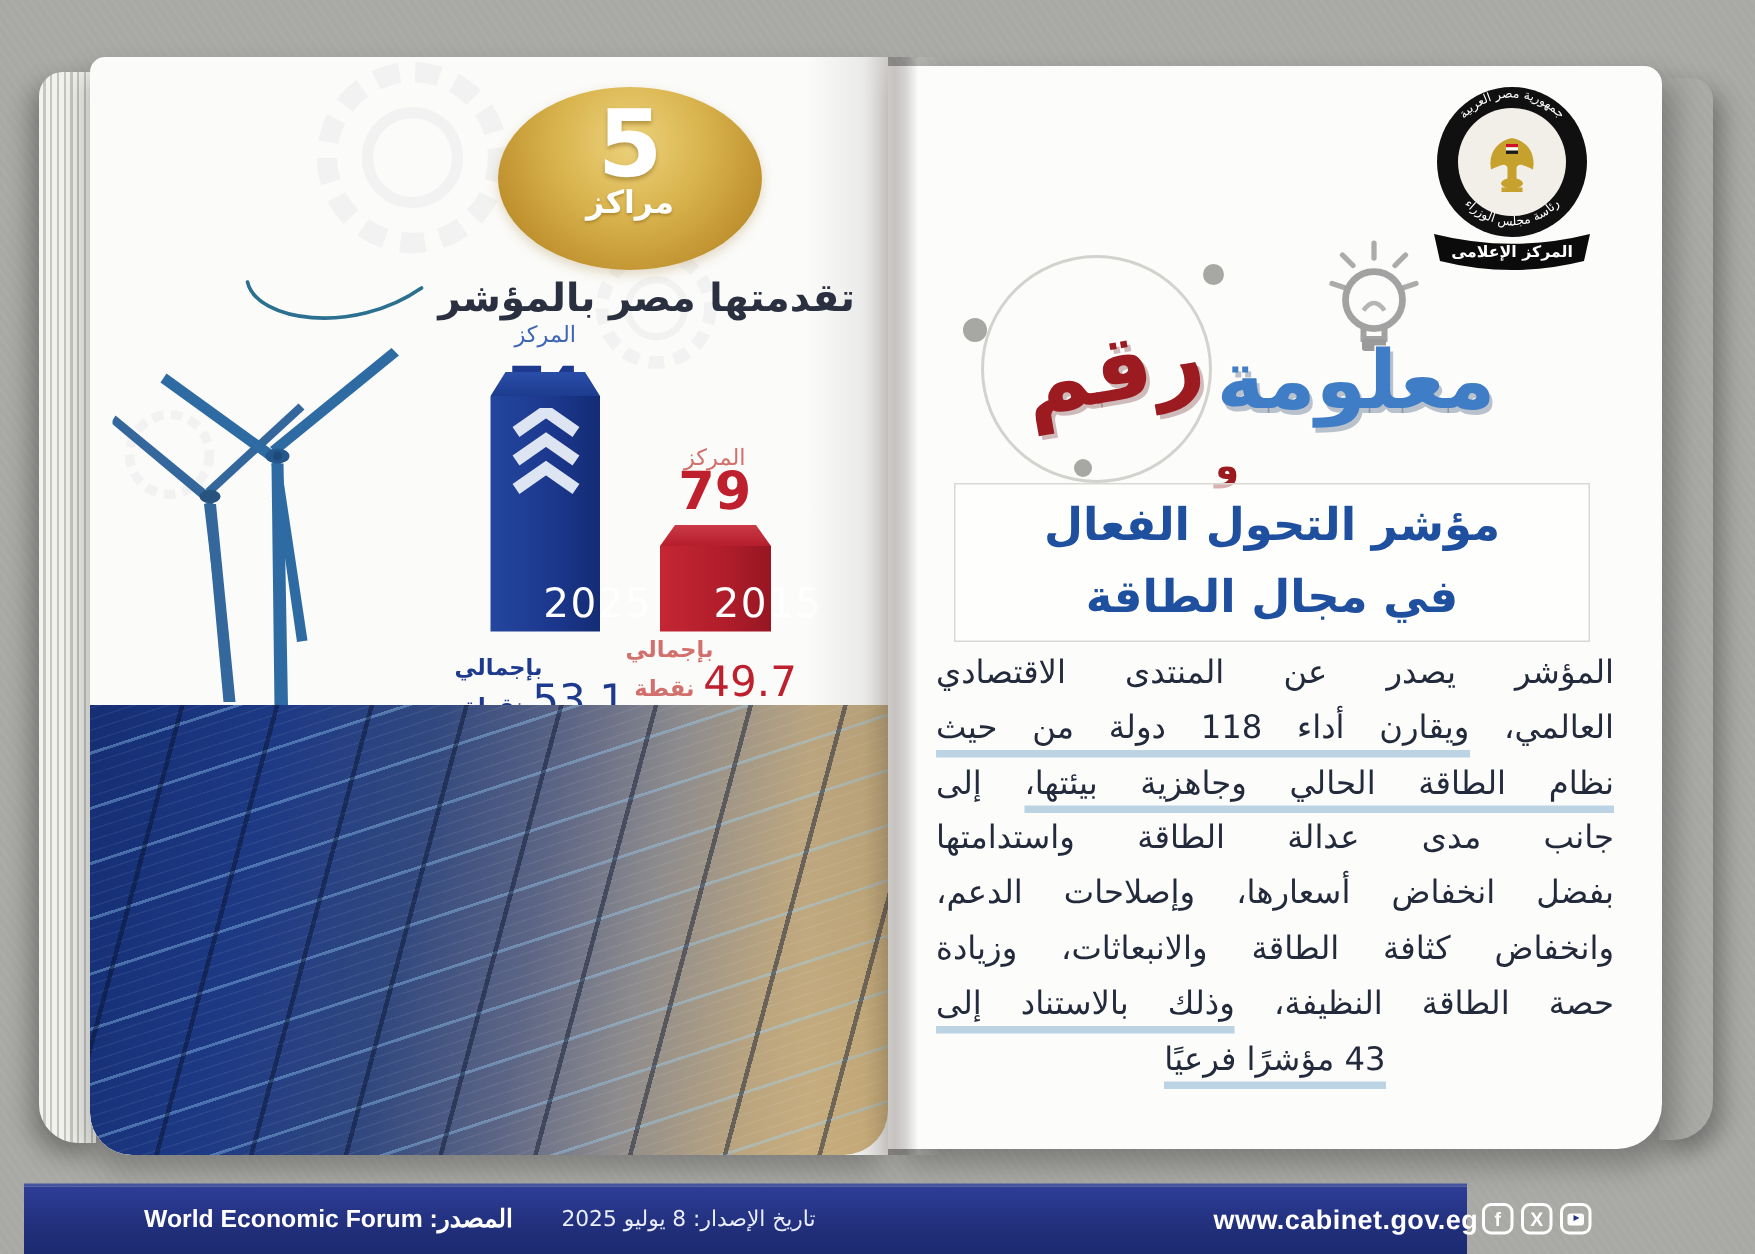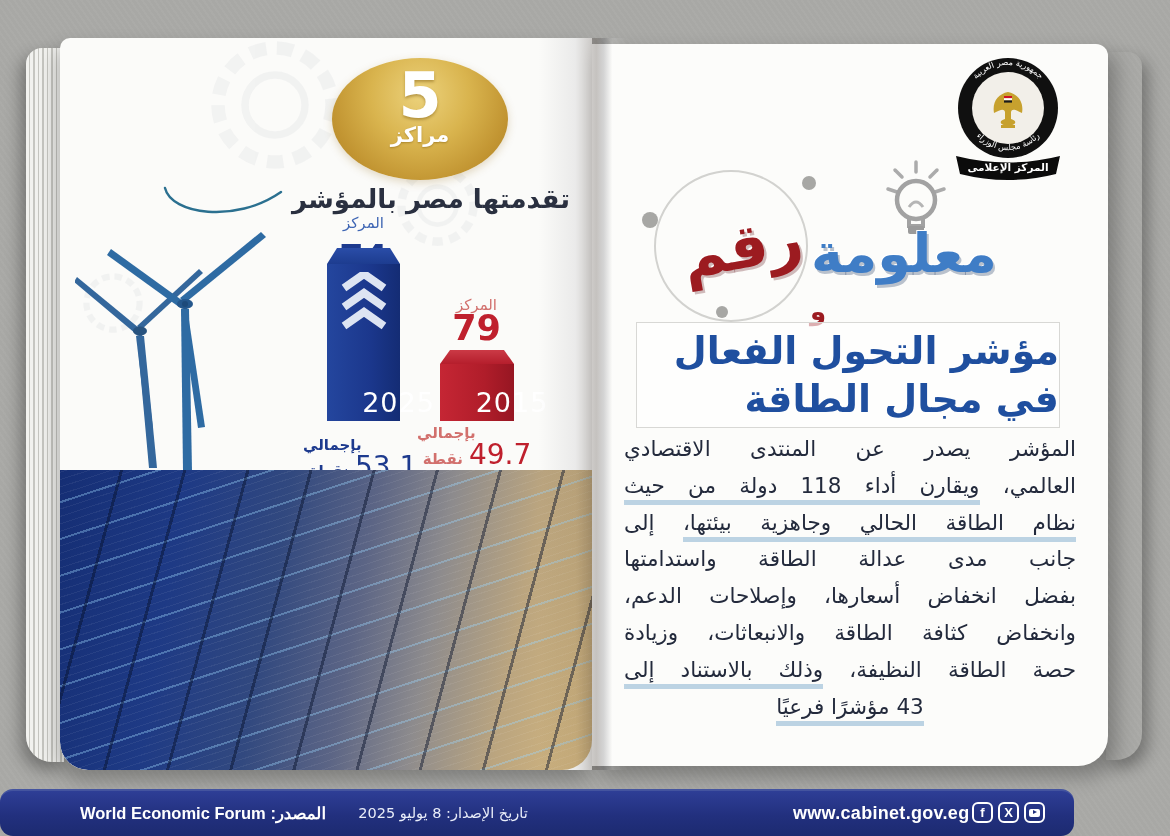--- a/index.html
+++ b/index.html
@@ -66,29 +66,29 @@
   .blob{left:12px;top:10px;width:150px;height:148px;border-radius:50%;
     background:radial-gradient(circle,#f8f8f6 48%,#ececе9 58%,#dcdcd9 68%,#cfcfcc 80%,#dcdcd9 100%);
     border:2px solid #d2d2cf;}
   .bdot{border-radius:50%;background:#a7a7a4;}
   .word-info{left:112px;top:62px;width:300px;text-align:center;font-size:54px;font-weight:bold;color:#3f7dc6;
     direction:rtl;text-shadow:2px 3px 0 rgba(30,55,100,.30), -1px -1px 0 #fff;}
   .word-num{left:30px;top:52px;width:140px;text-align:center;font-size:60px;font-weight:bold;color:#9c1b20;
     transform:rotate(-10deg);direction:rtl;text-shadow:2px 3px 0 rgba(90,15,20,.28), -1px -1px 0 #fff;}
   .word-and{left:168px;top:136px;font-size:26px;font-weight:bold;color:#9c1b20;}
   .headingbox{left:44px;top:278px;width:424px;height:106px;border:1px solid #d8d8d5;background:rgba(255,255,255,.65);
-    direction:rtl;color:#1f4f9f;font-size:38px;font-weight:bold;line-height:48px;padding-top:4px;box-sizing:border-box;}
+    text-align:center;direction:rtl;color:#1f4f9f;font-size:30px;font-weight:bold;line-height:48px;padding-top:4px;box-sizing:border-box;}
   .paragraph{left:32px;top:392px;width:452px;direction:rtl;color:#232a3c;font-size:21.5px;}
   .pline{height:36.8px;text-align:justify;text-align-last:justify;white-space:nowrap;}
   .pline-last{text-align:center;text-align-last:center;}
   .hl{border-bottom:5px solid #bcd3e3;padding-bottom:2px;}
 
   
-  .footer{left:0;top:789px;width:1074px;height:47px;z-index:60;
-    background:linear-gradient(180deg,#2e3e96 0%,#22307e 55%,#1c2a70 100%);border-top:2px solid #44549f;box-sizing:border-box;border-radius:13px;}
+  .footer{left:16px;top:789px;width:962px;height:47px;z-index:60;
+    background:linear-gradient(180deg,#2e3e96 0%,#22307e 55%,#1c2a70 100%);border-top:2px solid #44549f;box-sizing:border-box;}
   .f-src{left:80px;top:0;height:45px;line-height:45px;color:#fff;font-size:16.5px;font-weight:bold;direction:rtl;
     font-family:"Liberation Sans",sans-serif;}
   .f-date{left:348px;top:0;width:190px;height:45px;line-height:45px;text-align:center;color:#e9edf9;font-size:14.5px;direction:rtl;}
   .f-url{left:793px;top:0;height:45px;line-height:45px;color:#fff;font-size:18px;font-weight:bold;
     font-family:"Liberation Sans",sans-serif;letter-spacing:.3px;}
   .f-icons{left:972px;top:11px;display:flex;gap:5px;}
   .sicon{width:21px;height:21px;border:2px solid #fff;border-radius:6px;color:#fff;box-sizing:border-box;
     font-family:"Liberation Sans",sans-serif;font-weight:bold;font-size:13px;line-height:17px;text-align:center;}
   .yt-inner{width:11px;height:8px;background:#fff;border-radius:2px;margin:4.5px auto 0;position:relative;}
   .yt-inner:after{content:"";position:absolute;left:3.5px;top:1.5px;border-left:4px solid #22307e;

